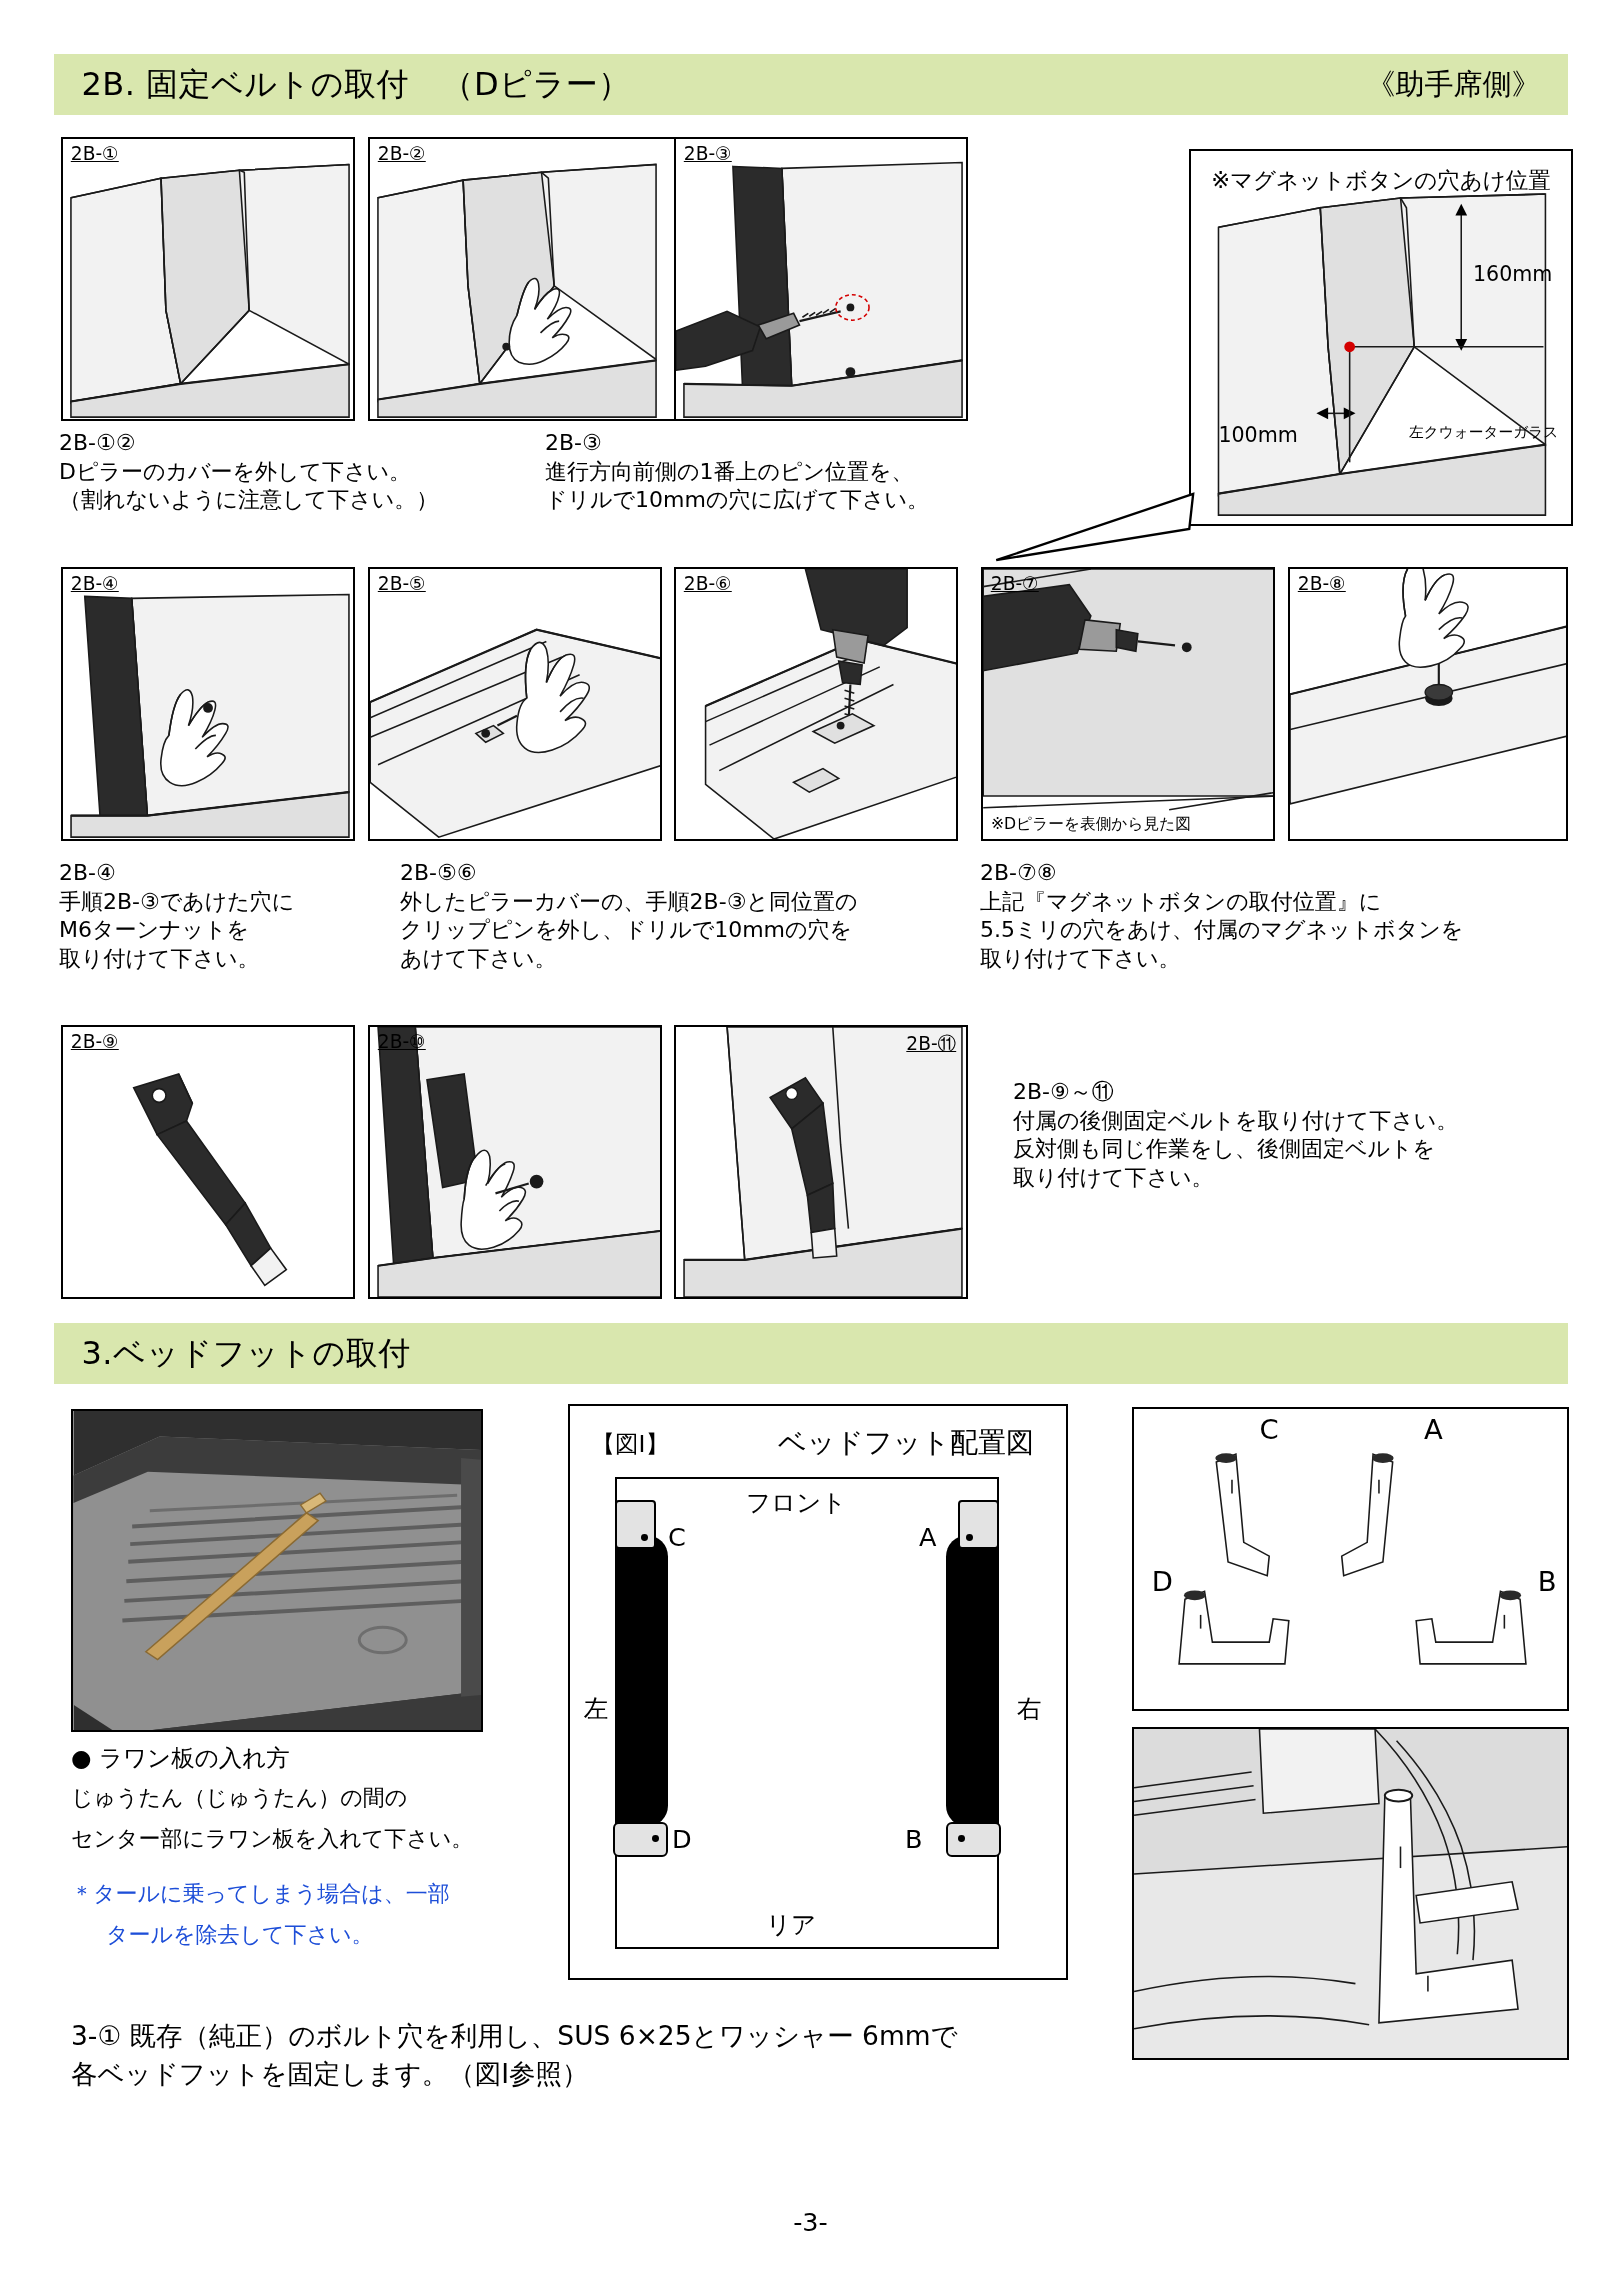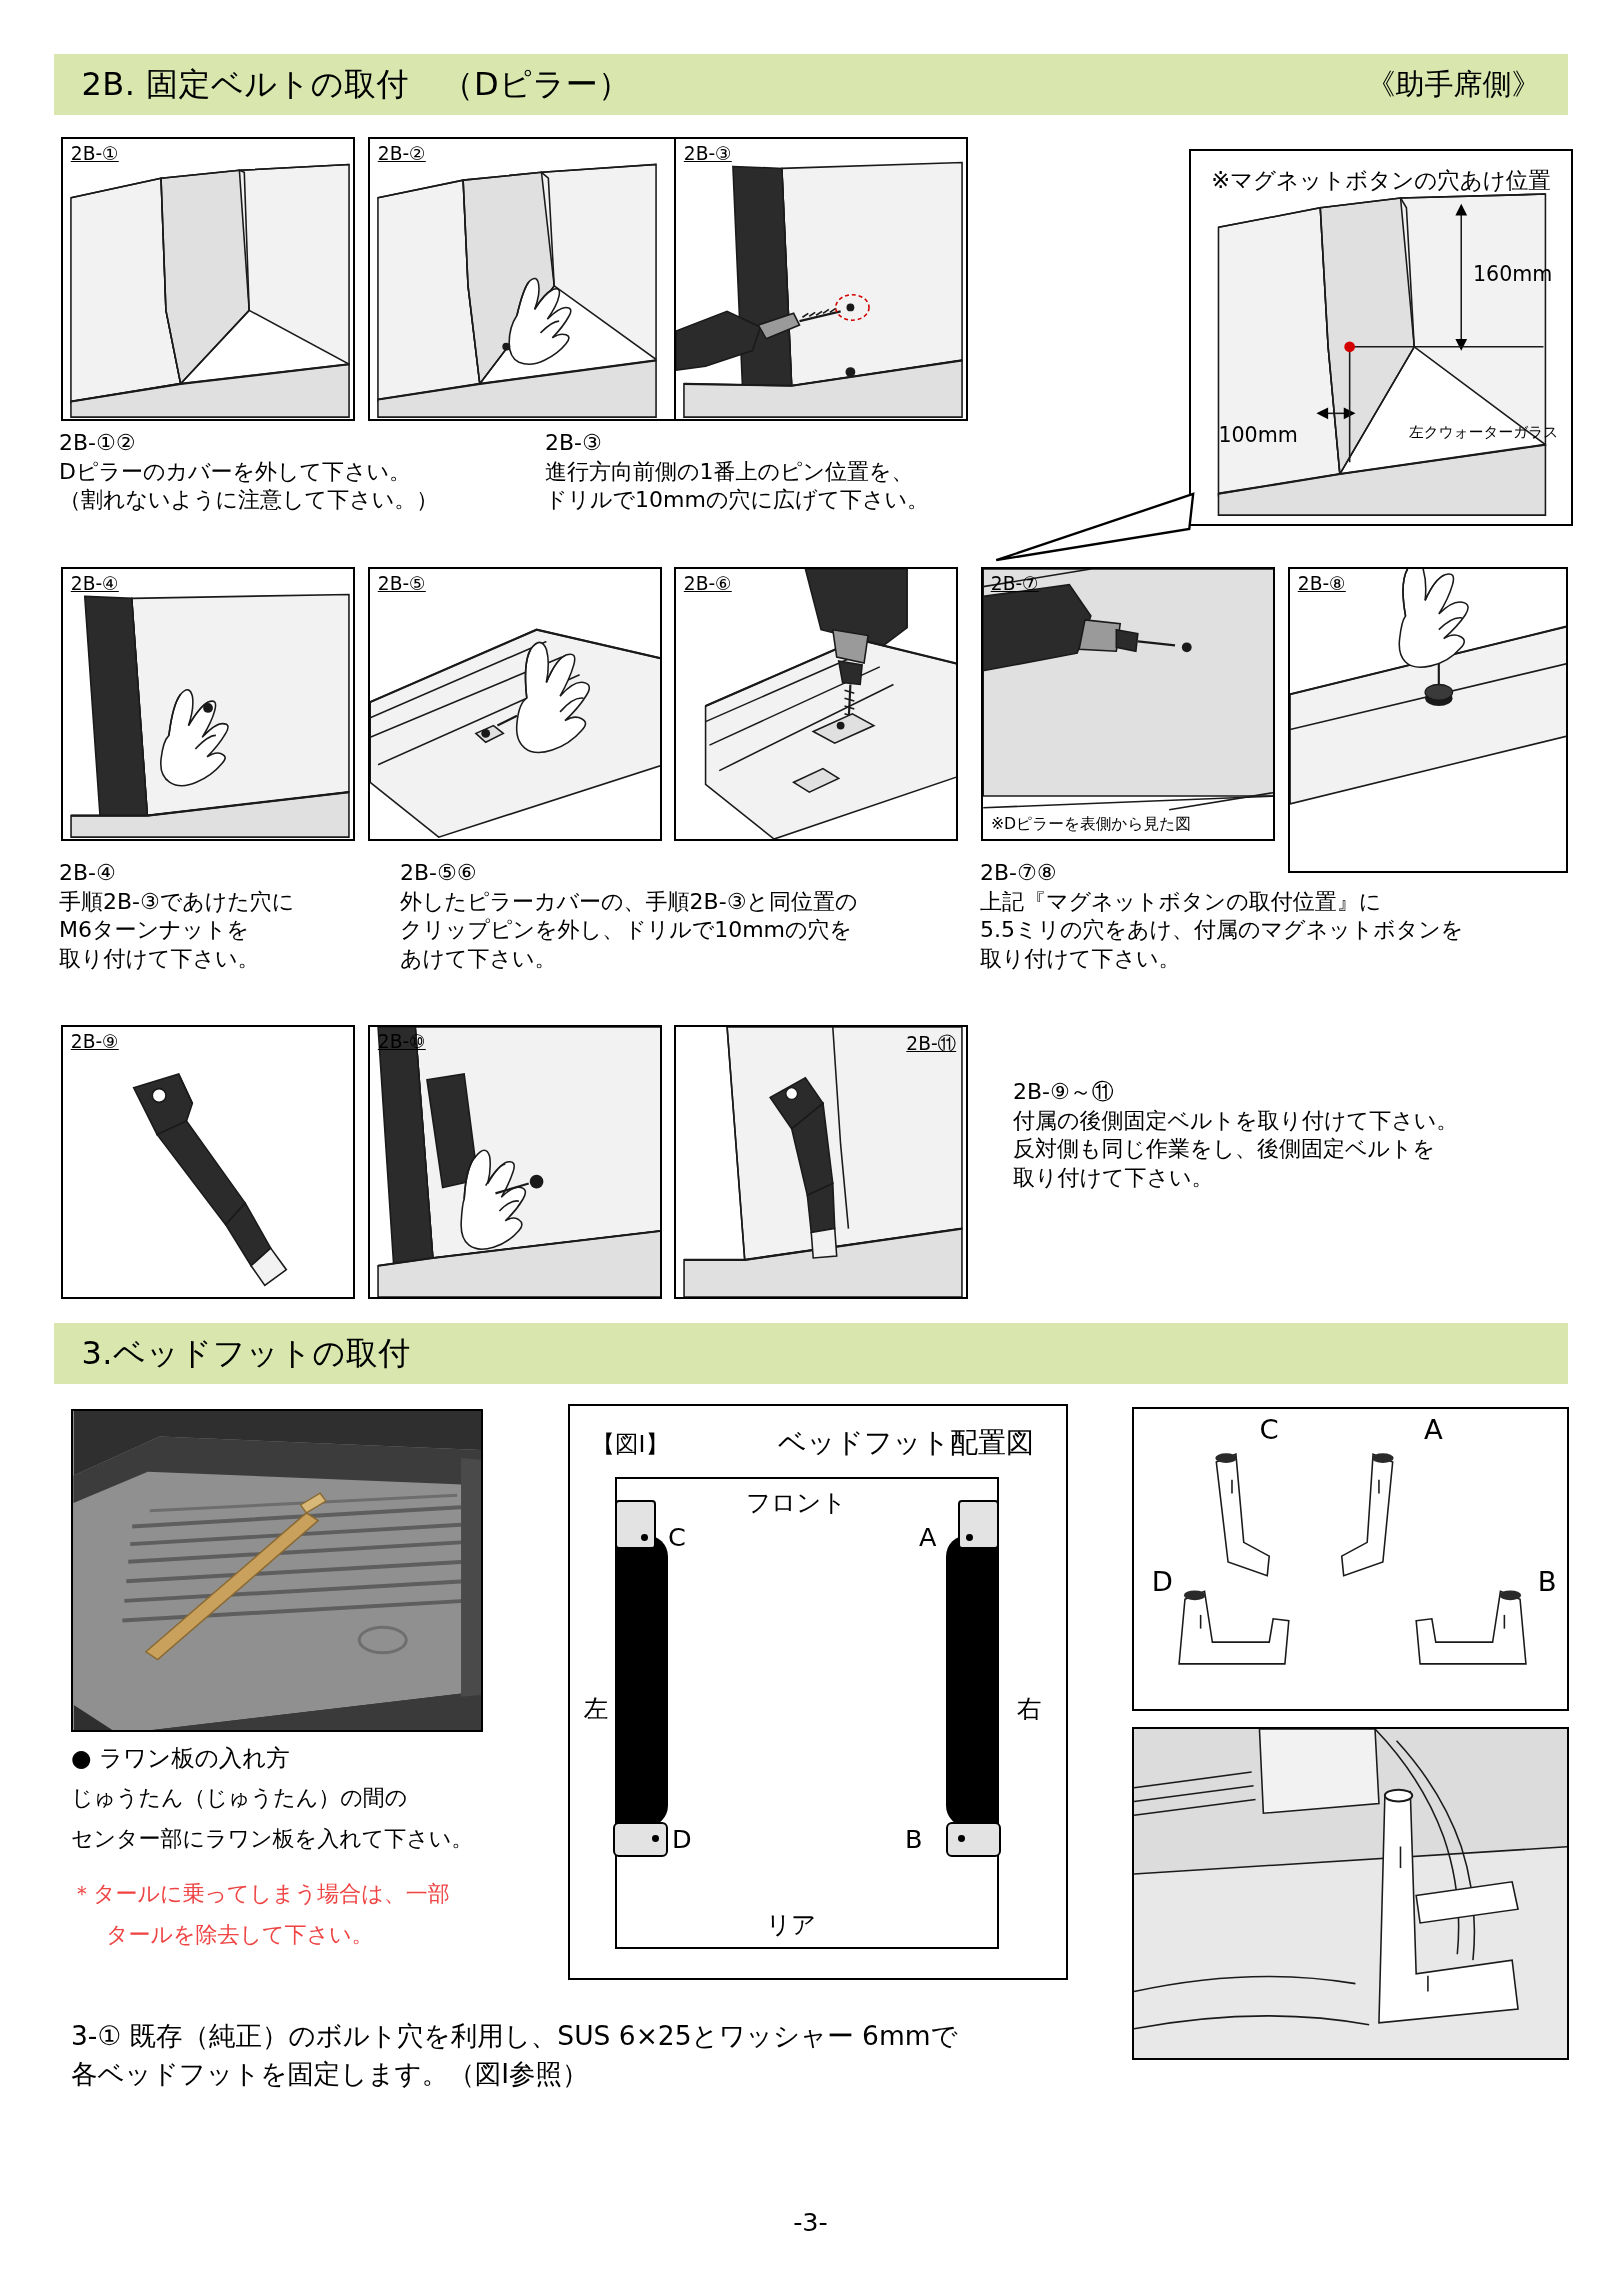--- a/index.html
+++ b/index.html
@@ -28,21 +28,21 @@
     background:transparent;white-space:nowrap;text-decoration:underline;
   }
   .panel-tag.right{left:auto;right:9.8px;}
   .panel-note{
     position:absolute;left:5.9px;bottom:3.9px;font-size:15.7px;z-index:6;
     background:#fff;padding:0 2px;white-space:nowrap;
   }
 
   
   .cap{position:absolute;font-size:22px;line-height:1.30;white-space:pre-line;}
-  .cap.red{color:#ef4444;}
+  .cap.red{color:#1d4ed8;}
 
   
   .magbox{
     position:absolute;border:2.9px solid #000;background:#fff;box-sizing:border-box;
   }
   .magbox .mb-title{
     position:absolute;top:13.7px;left:0;right:0;text-align:center;
     font-size:22.5px;white-space:nowrap;
   }
   .mb-dim{position:absolute;font-size:20.6px;white-space:nowrap;}
@@ -243,21 +243,21 @@
       <path class="fl-bk" d="M0 28 L88 16 L110 48 L96 86 L0 104 Z"></path>
       <path class="fl-dk" d="M104 52 L140 56 L136 84 L98 82 Z"></path>
       <path class="fl-bk" d="M136 62 L158 66 L156 84 L136 80 Z"></path>
       <path class="ln2" d="M158 74 L196 78"></path>
       <circle cx="208" cy="80" r="5" fill="#1a1a1a"></circle>
       <path class="ln" d="M0 244 L300 232" stroke-width="2.2"></path>
     </svg>
     <span class="panel-note">※Dピラーを表側から見た図</span>
   </div>
 
-  <div class="panel" style="left:1288px;top:567px;width:280px;height:306px;">
+  <div class="panel" style="left:1288px;top:567px;width:280px;height:274px;">
     <span class="panel-tag">2B-⑧</span>
     <svg viewBox="0 0 286 280" width="280" height="274">
       <path class="fl-lt" d="M0 128 L286 58 L286 170 L0 240 Z"></path>
       <path class="ln2" d="M0 128 L286 58"></path>
       <path class="ln" d="M0 164 L286 96"></path>
 
       <path class="fl-wh" d="M118 48 q-6 -34 2 -48 q10 -14 16 0 q4 14 2 32 q10 -22 20 -26 q12 -4 8 10 q-4 14 -14 30 q14 -14 24 -12 q10 2 3 13 q-8 12 -22 24 q10 -6 17 -2 q8 4 0 12 q-12 14 -30 18 q-18 4 -26 -4 q-8 -8 -6 -24 q2 -18 6 -23 Z"></path>
       <path class="ln" d="M118 48 q-6 -34 2 -48"></path>
       <path class="ln" d="M138 32 q10 -22 20 -26"></path>
       <path class="ln" d="M152 62 q14 -14 24 -12"></path>

